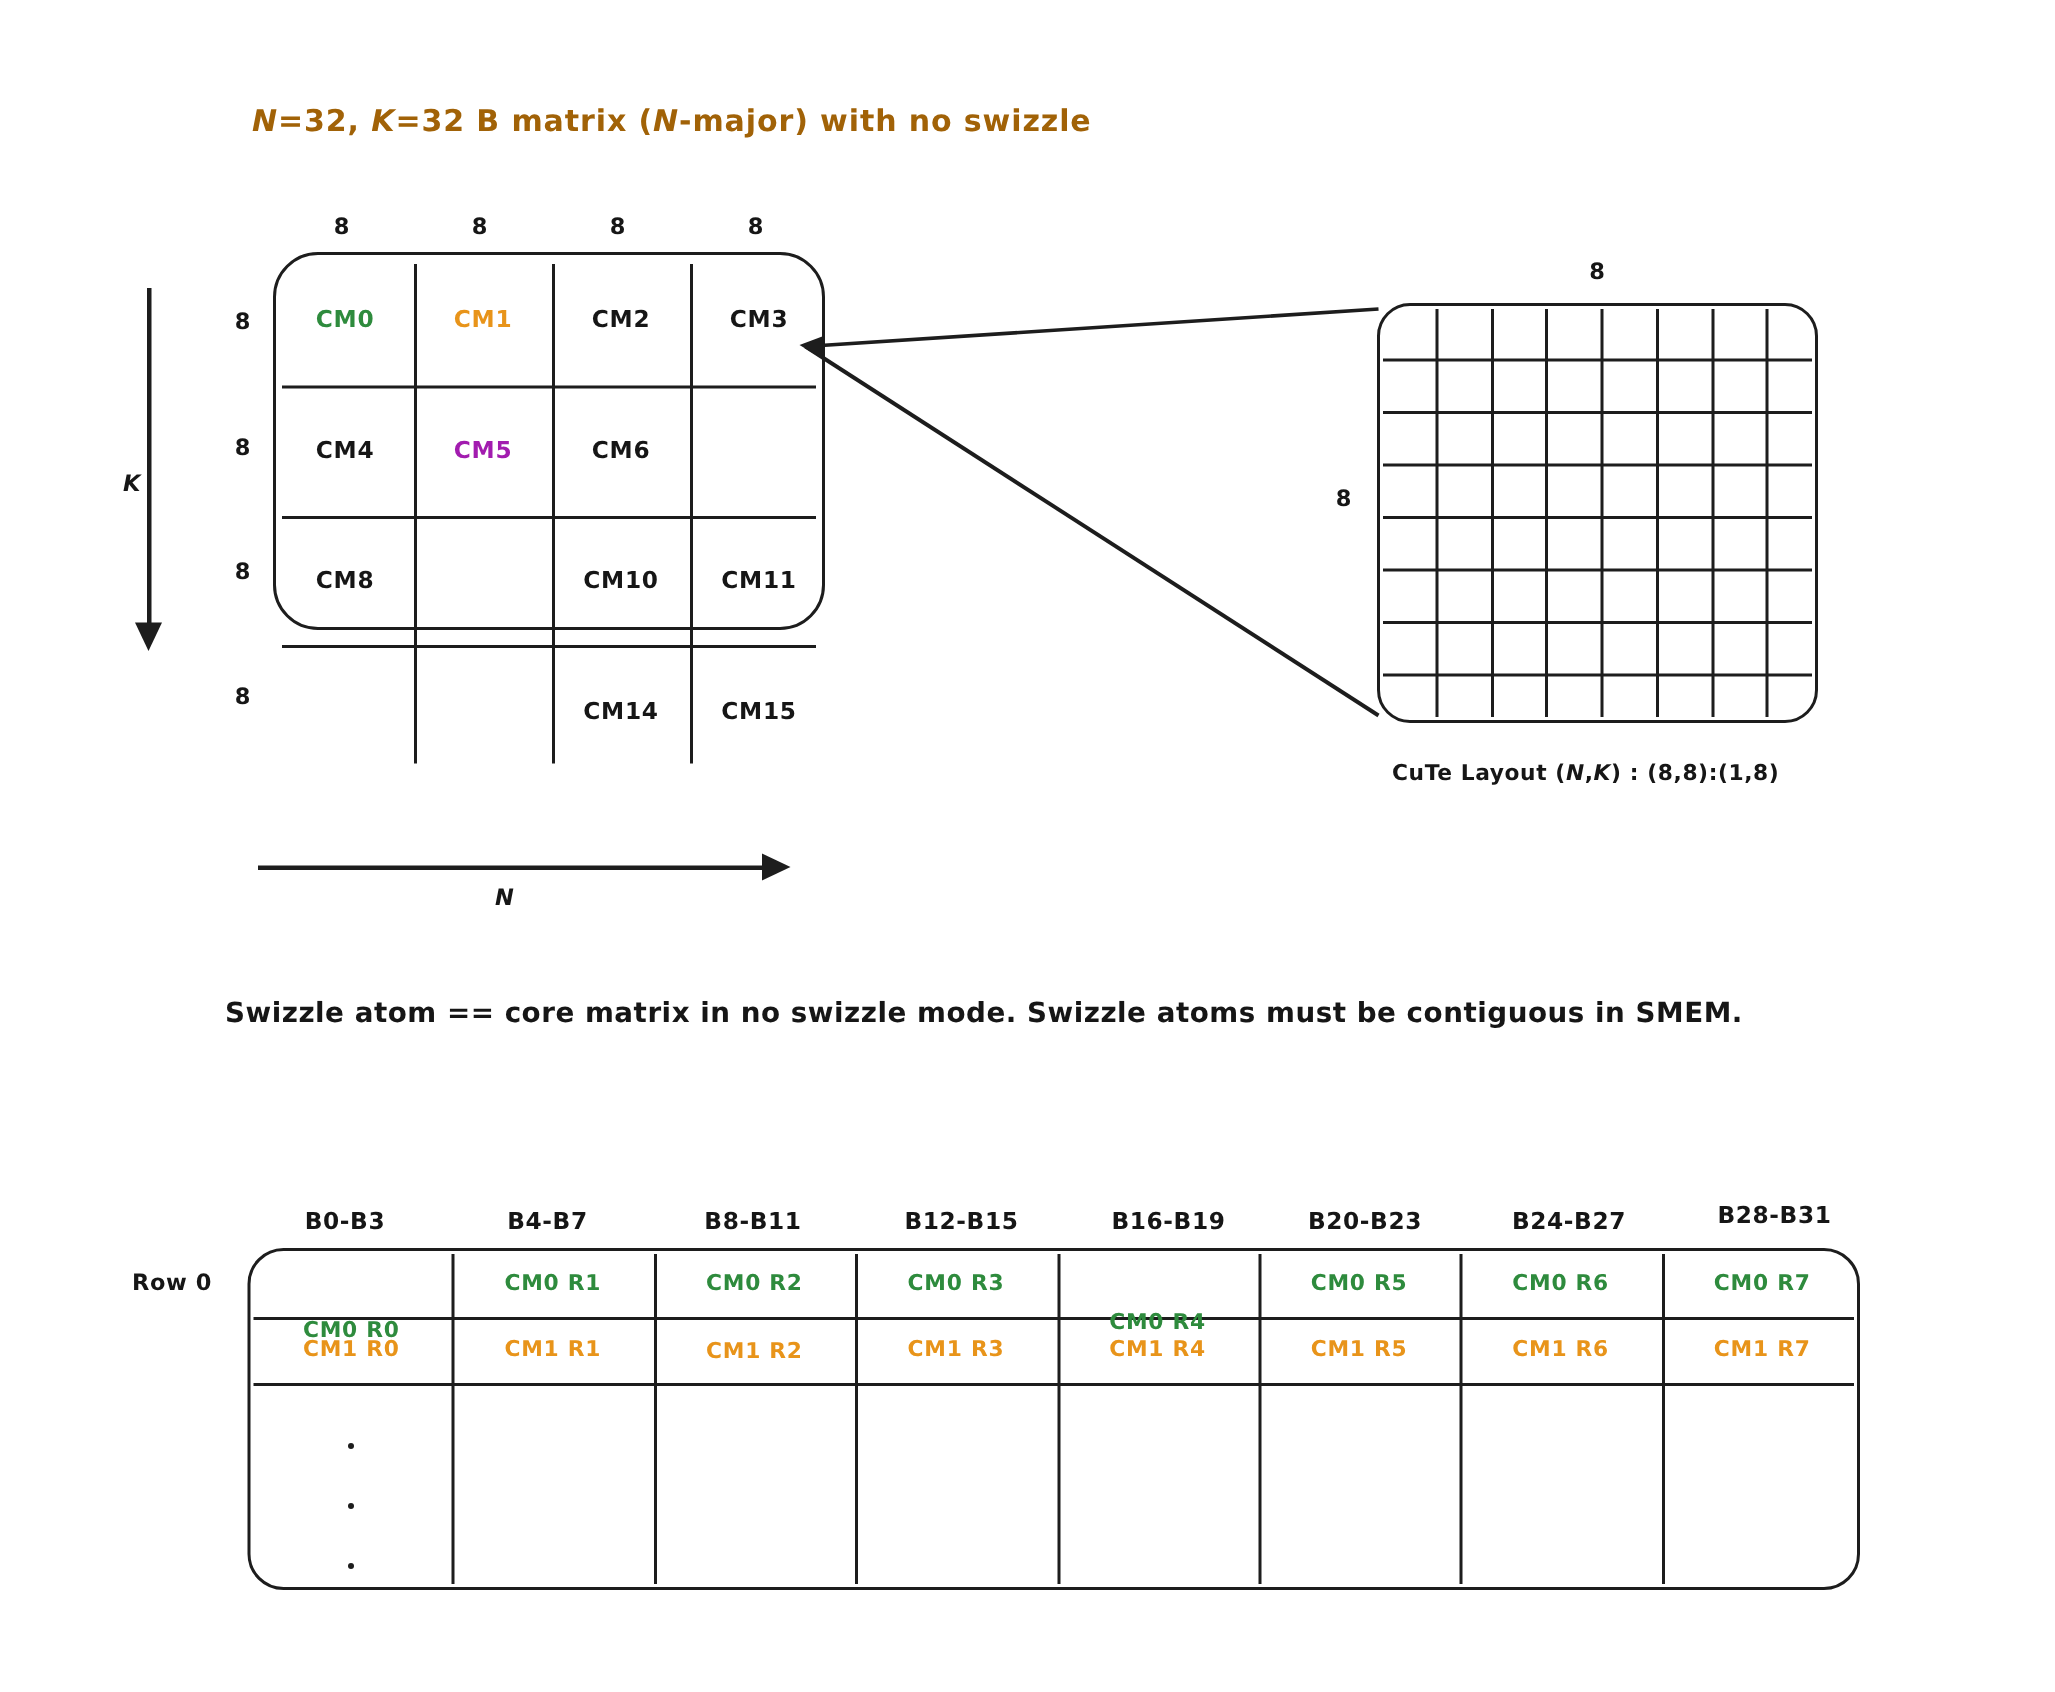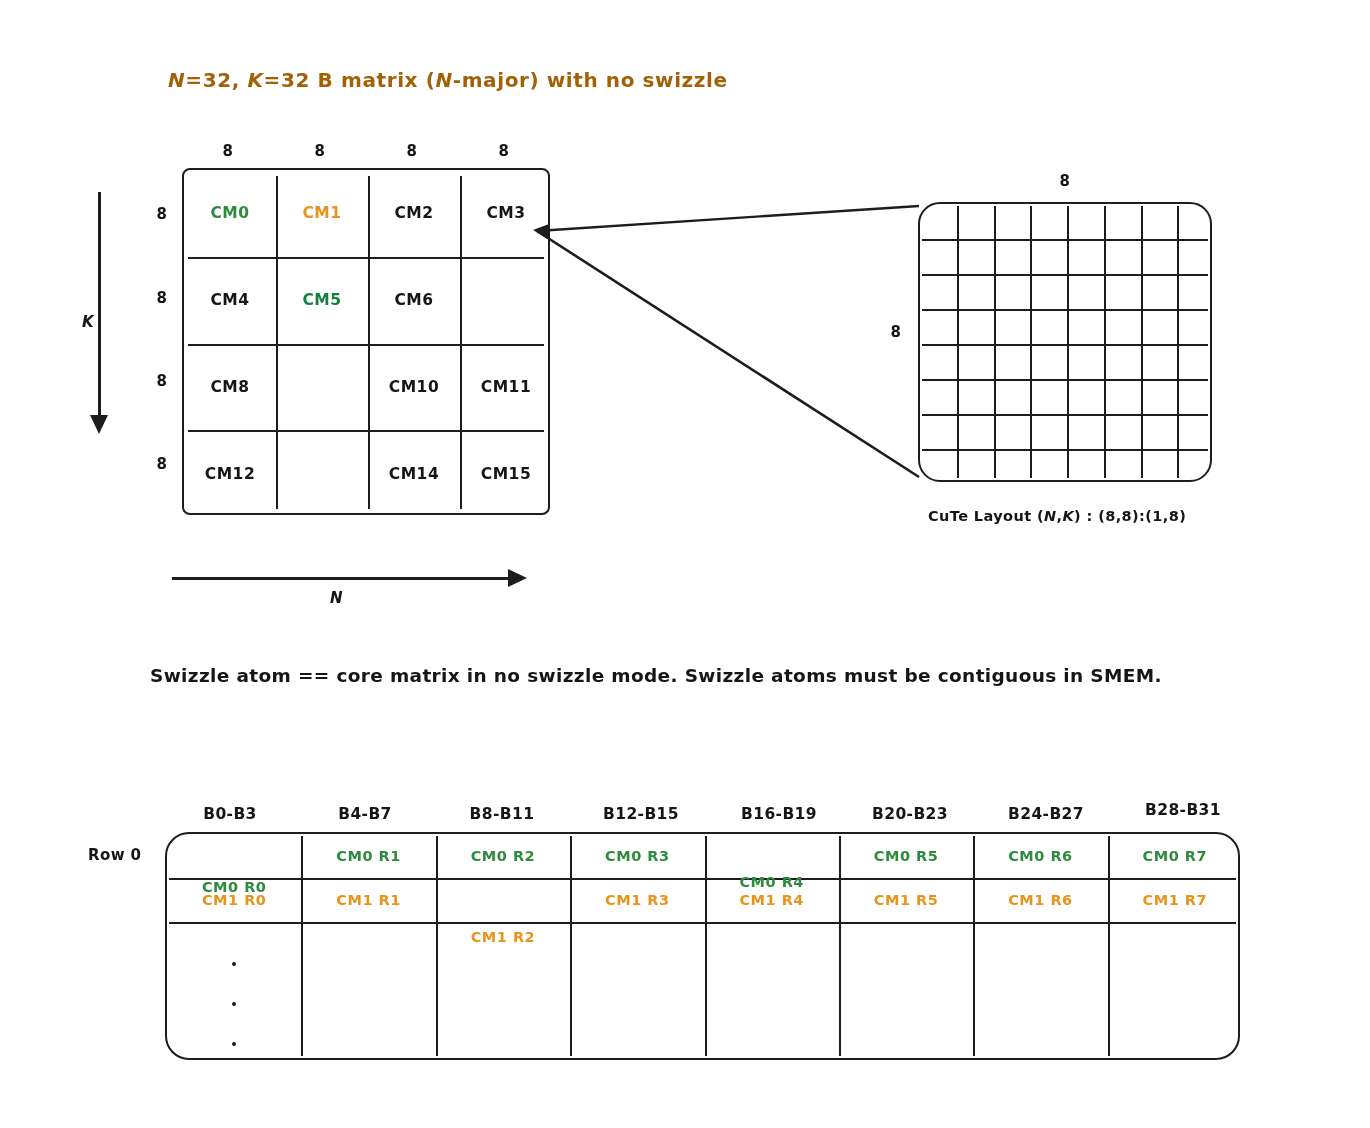--- a/index.html
+++ b/index.html
@@ -21,22 +21,22 @@
 
   
   .dim{
     font-size:15px; font-weight:600; color:#161616;
     text-align:center; width:24px;
   }
   .axlabel{font-size:15px;font-weight:600;font-style:italic;color:#161616;}
 
   
   #cm-matrix{
-    left:182px; top:168px; width:368px; height:347px;
-    border:2.6px solid #1d1d1d; border-radius:8px;
+    left:182px; top:168px; width:368px; height:252px;
+    border:2.6px solid #1d1d1d; border-radius:30px;
     box-sizing:border-box; background:#fff;
   }
   .cm-vline{position:absolute;width:0;border-left:2.4px solid #1d1d1d;}
   .cm-hline{position:absolute;height:0;border-top:2.4px solid #1d1d1d;}
   .cm-cell{
     position:absolute; display:flex; align-items:center; justify-content:center;
     font-size:15.5px; font-weight:600; letter-spacing:.5px;
   }
 
   
@@ -134,26 +134,25 @@
     <div class="cm-vline" style="left: 184px; top: 6px; height: 333px;"></div>
     <div class="cm-vline" style="left: 276px; top: 6px; height: 333px;"></div>
     <div class="cm-hline" style="top: 86.75px; left: 4px; width: 356px;"></div>
     <div class="cm-hline" style="top: 173.5px; left: 4px; width: 356px;"></div>
     <div class="cm-hline" style="top: 260.25px; left: 4px; width: 356px;"></div>
     <div class="cm-cell hand" style="left: 0px; top: 0px; width: 92px; height: 86.75px; color: rgb(46, 139, 61);">CM0</div>
     <div class="cm-cell hand" style="left: 92px; top: 0px; width: 92px; height: 86.75px; color: rgb(232, 148, 26);">CM1</div>
     <div class="cm-cell hand" style="left: 184px; top: 0px; width: 92px; height: 86.75px; color: rgb(22, 22, 22);">CM2</div>
     <div class="cm-cell hand" style="left: 276px; top: 0px; width: 92px; height: 86.75px; color: rgb(22, 22, 22);">CM3</div>
     <div class="cm-cell hand" style="left: 0px; top: 86.75px; width: 92px; height: 86.75px; color: rgb(22, 22, 22);">CM4</div>
-    <div class="cm-cell hand" style="left: 92px; top: 86.75px; width: 92px; height: 86.75px; color: #15803d;">CM5</div>
+    <div class="cm-cell hand" style="left: 92px; top: 86.75px; width: 92px; height: 86.75px; color: #a21caf;">CM5</div>
     <div class="cm-cell hand" style="left: 184px; top: 86.75px; width: 92px; height: 86.75px; color: rgb(22, 22, 22);">CM6</div>
     <div class="cm-cell hand" style="left: 0px; top: 173.5px; width: 92px; height: 86.75px; color: rgb(22, 22, 22);">CM8</div>
     <div class="cm-cell hand" style="left: 184px; top: 173.5px; width: 92px; height: 86.75px; color: rgb(22, 22, 22);">CM10</div>
     <div class="cm-cell hand" style="left: 276px; top: 173.5px; width: 92px; height: 86.75px; color: rgb(22, 22, 22);">CM11</div>
-    <div class="cm-cell hand" style="left: 0px; top: 260.25px; width: 92px; height: 86.75px; color: rgb(22, 22, 22);">CM12</div>
     <div class="cm-cell hand" style="left: 184px; top: 260.25px; width: 92px; height: 86.75px; color: rgb(22, 22, 22);">CM14</div>
     <div class="cm-cell hand" style="left: 276px; top: 260.25px; width: 92px; height: 86.75px; color: rgb(22, 22, 22);">CM15</div>
   </div>
 
 <svg class="abs" id="conn">
   <line x1="537" y1="231" x2="919" y2="206" stroke="#1d1d1d" stroke-width="2.4"></line>
   <line x1="537" y1="231" x2="919" y2="477" stroke="#1d1d1d" stroke-width="2.6"></line>
   <polygon points="533,230 549,224 548,239" fill="#1d1d1d"></polygon>
 </svg>
 
@@ -205,21 +204,21 @@
     <div class="bt-cell hand" style="left: 0px; top: 0px; width: 134.375px; height: 44px; color: rgb(46, 139, 61); margin-top: 31px;">CM0 R0</div>
     <div class="bt-cell hand" style="left: 134.375px; top: 0px; width: 134.375px; height: 44px; color: rgb(46, 139, 61);">CM0 R1</div>
     <div class="bt-cell hand" style="left: 268.75px; top: 0px; width: 134.375px; height: 44px; color: rgb(46, 139, 61);">CM0 R2</div>
     <div class="bt-cell hand" style="left: 403.125px; top: 0px; width: 134.375px; height: 44px; color: rgb(46, 139, 61);">CM0 R3</div>
     <div class="bt-cell hand" style="left: 537.5px; top: 0px; width: 134.375px; height: 44px; color: rgb(46, 139, 61); margin-top: 26px;">CM0 R4</div>
     <div class="bt-cell hand" style="left: 671.875px; top: 0px; width: 134.375px; height: 44px; color: rgb(46, 139, 61);">CM0 R5</div>
     <div class="bt-cell hand" style="left: 806.25px; top: 0px; width: 134.375px; height: 44px; color: rgb(46, 139, 61);">CM0 R6</div>
     <div class="bt-cell hand" style="left: 940.625px; top: 0px; width: 134.375px; height: 44px; color: rgb(46, 139, 61);">CM0 R7</div>
     <div class="bt-cell hand" style="left: 0px; top: 44px; width: 134.375px; height: 44px; color: rgb(232, 148, 26);">CM1 R0</div>
     <div class="bt-cell hand" style="left: 134.375px; top: 44px; width: 134.375px; height: 44px; color: rgb(232, 148, 26);">CM1 R1</div>
-    <div class="bt-cell hand" style="left: 268.75px; top: 44px; width: 134.375px; height: 45px; color: rgb(232, 148, 26); margin-top: 36px;">CM1 R2</div>
+    <div class="bt-cell hand" style="left: 268.75px; top: 44px; width: 134.375px; height: 45px; color: rgb(232, 148, 26);">CM1 R2</div>
     <div class="bt-cell hand" style="left: 403.125px; top: 44px; width: 134.375px; height: 44px; color: rgb(232, 148, 26);">CM1 R3</div>
     <div class="bt-cell hand" style="left: 537.5px; top: 44px; width: 134.375px; height: 44px; color: rgb(232, 148, 26);">CM1 R4</div>
     <div class="bt-cell hand" style="left: 671.875px; top: 44px; width: 134.375px; height: 44px; color: rgb(232, 148, 26);">CM1 R5</div>
     <div class="bt-cell hand" style="left: 806.25px; top: 44px; width: 134.375px; height: 44px; color: rgb(232, 148, 26);">CM1 R6</div>
     <div class="bt-cell hand" style="left: 940.625px; top: 44px; width: 134.375px; height: 44px; color: rgb(232, 148, 26);">CM1 R7</div>
     <div class="bt-cell hand" style="left: 0px; top: 88px; width: 134.375px; height: 140px; color: rgb(29, 29, 29);"></div>
     <div class="bt-cell hand" style="left: 134.375px; top: 88px; width: 134.375px; height: 140px; color: rgb(29, 29, 29);"></div>
     <div class="bt-cell hand" style="left: 268.75px; top: 88px; width: 134.375px; height: 140px; color: rgb(29, 29, 29);"></div>
     <div class="bt-cell hand" style="left: 403.125px; top: 88px; width: 134.375px; height: 140px; color: rgb(29, 29, 29);"></div>
     <div class="bt-cell hand" style="left: 537.5px; top: 88px; width: 134.375px; height: 140px; color: rgb(29, 29, 29);"></div>

